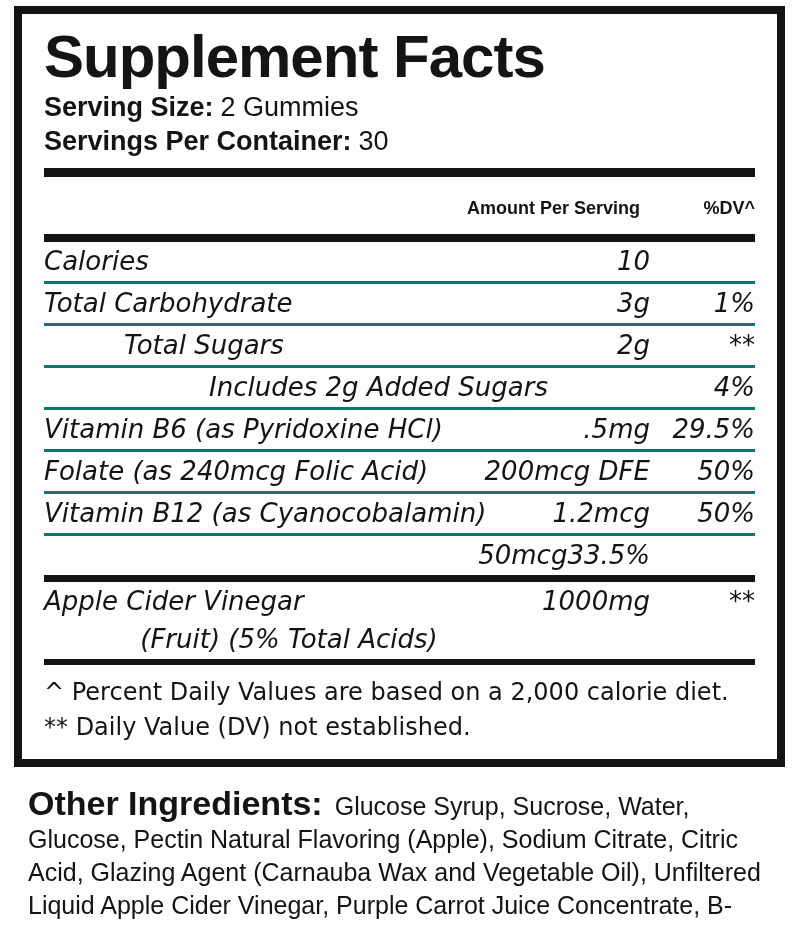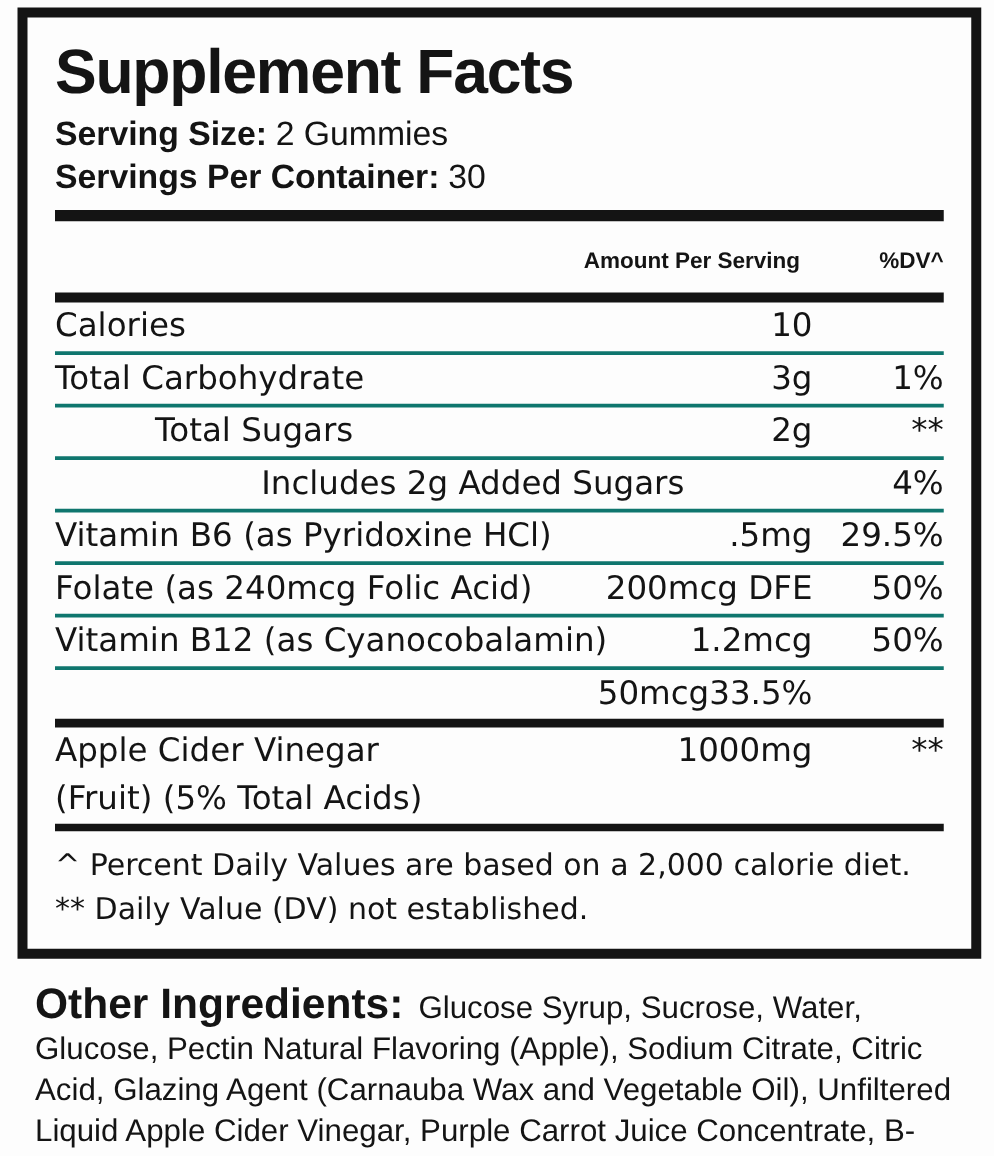--- a/index.html
+++ b/index.html
@@ -17,21 +17,21 @@
   .facts-box {
     margin: 6px 10px 0 14px;
     border: 8px solid #141414;
     padding: 12px 22px 8px 22px;
     background: #fdfdfd;
     box-sizing: border-box;
   }
 
   .panel-title {
     margin: 4px 0 6px 0;
-    font-size: 50px;
+    font-size: 60px;
     line-height: 54px;
     font-weight: 800;
     letter-spacing: -1px;
   }
 
   .serving-line {
     font-size: 27px;
     line-height: 34px;
     font-weight: 400;
   }
@@ -56,32 +56,33 @@
     line-height: 30px;
     font-weight: 800;
   }
   .header-row .amount { padding-right: 10px; }
 
   .nut-row {
     font-family: "DejaVu Sans", sans-serif;
     font-size: 26px;
     line-height: 31px;
     padding: 4px 0;
+    font-style: italic;
   }
   #rows .nut-row + .nut-row { border-top: 3px solid #0f766e; }
   #rows .nut-row.thick-top { border-top: 7px solid #141414; }
 
   .cell.name  { text-align: left; padding-right: 8px; }
   .cell.amount{ text-align: right; white-space: nowrap; }
   .cell.dv    { text-align: right; white-space: nowrap; }
 
   .indent-1 .name { padding-left: 80px; }
   .indent-2 .name { padding-left: 165px; }
 
-  .name .n2 { display: block; padding-top: 7px; }
+  .name .n2 { display: block; padding-top: 7px; text-align: center; }
   .name .n2:empty { display: none; }
 
   .footnotes {
     border-top: 6px solid #141414;
     padding: 10px 0 6px 0;
     font-family: "DejaVu Sans", sans-serif;
     font-size: 24px;
     line-height: 35px;
   }
   .footnotes p { margin: 0; }

